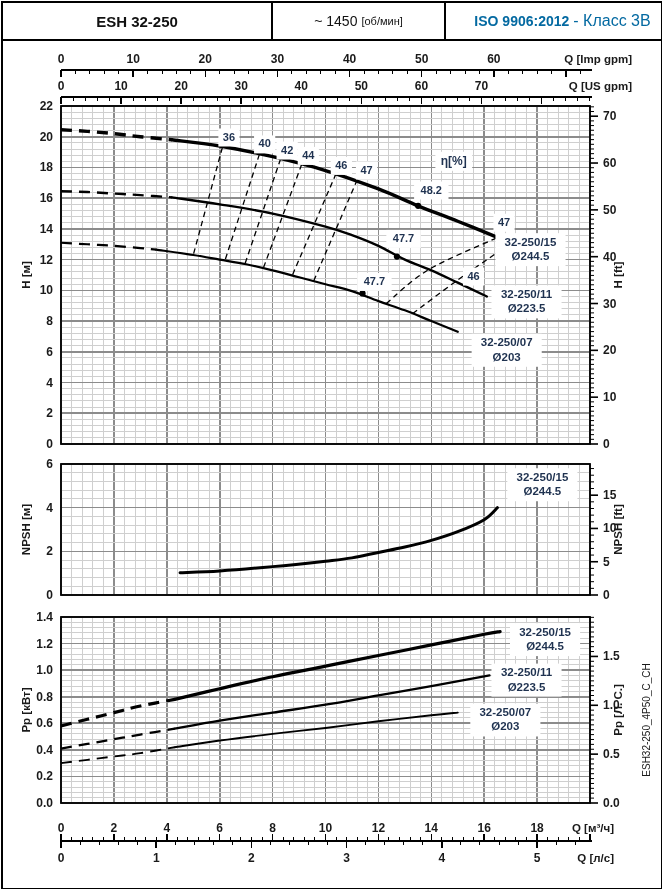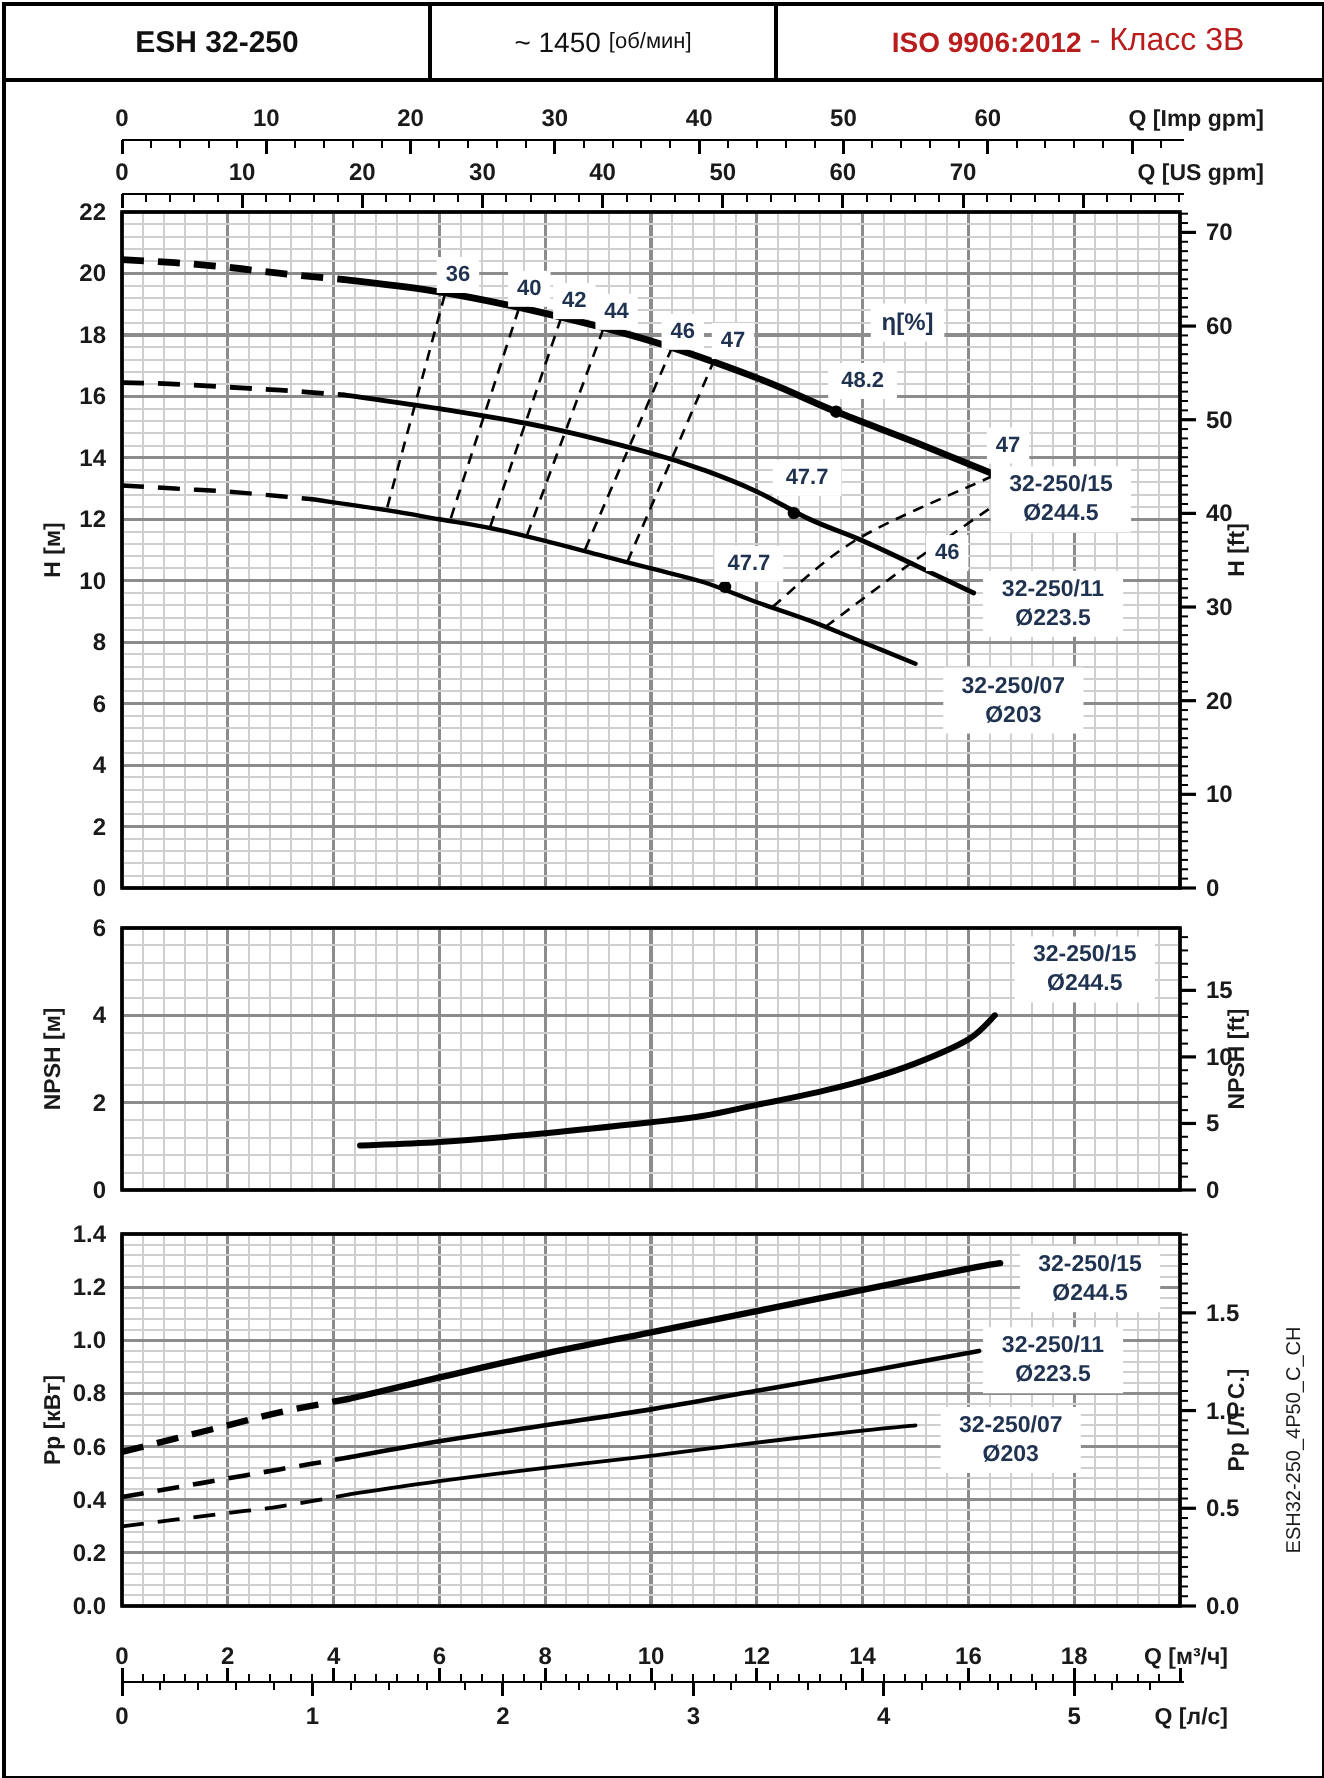--- a/index.html
+++ b/index.html
@@ -2,24 +2,24 @@
 <html><head>
 <meta charset="utf-8">
 <style>
   html,body{margin:0;padding:0;background:#fff;}
   #page{position:relative;width:662px;height:889px;background:#fff;
         font-family:"Liberation Sans", sans-serif;box-sizing:border-box;}
   #frame{position:absolute;left:1px;top:1px;width:658px;height:885px;border:2px solid #000;}
   #header{position:absolute;left:1px;top:1px;width:658px;height:36px;border:2px solid #000;
           display:flex;box-sizing:content-box;background:#fff;z-index:5;}
   .hcell{display:flex;align-items:center;justify-content:center;height:36px;box-sizing:border-box;}
-  #hcell-model{width:213px;border-right:2px solid #000;font-weight:bold;font-size:15px;color:#111;}
+  #hcell-model{width:270px;border-right:2px solid #000;font-weight:bold;font-size:15px;color:#111;}
   #hcell-speed{width:173px;border-right:2px solid #000;font-size:14px;color:#111;align-items:center;}
   #hcell-speed .unit{font-size:11px;margin-left:4px;}
-  #hcell-standard{flex:1;font-size:13px;color:#b91c1c;padding-left:18px;}
+  #hcell-standard{flex:1;font-size:13px;color:#0369a1;padding-left:18px;}
   #hcell-standard .std{font-weight:bold;font-size:14px;}
   #hcell-standard .cls{font-size:16px;margin-left:4px;}
   svg{position:absolute;left:0;top:0;}
   text{font-family:"Liberation Sans", sans-serif;}
 </style>
 </head>
 <body>
 
 <div id="page">
   <div id="frame"></div>

